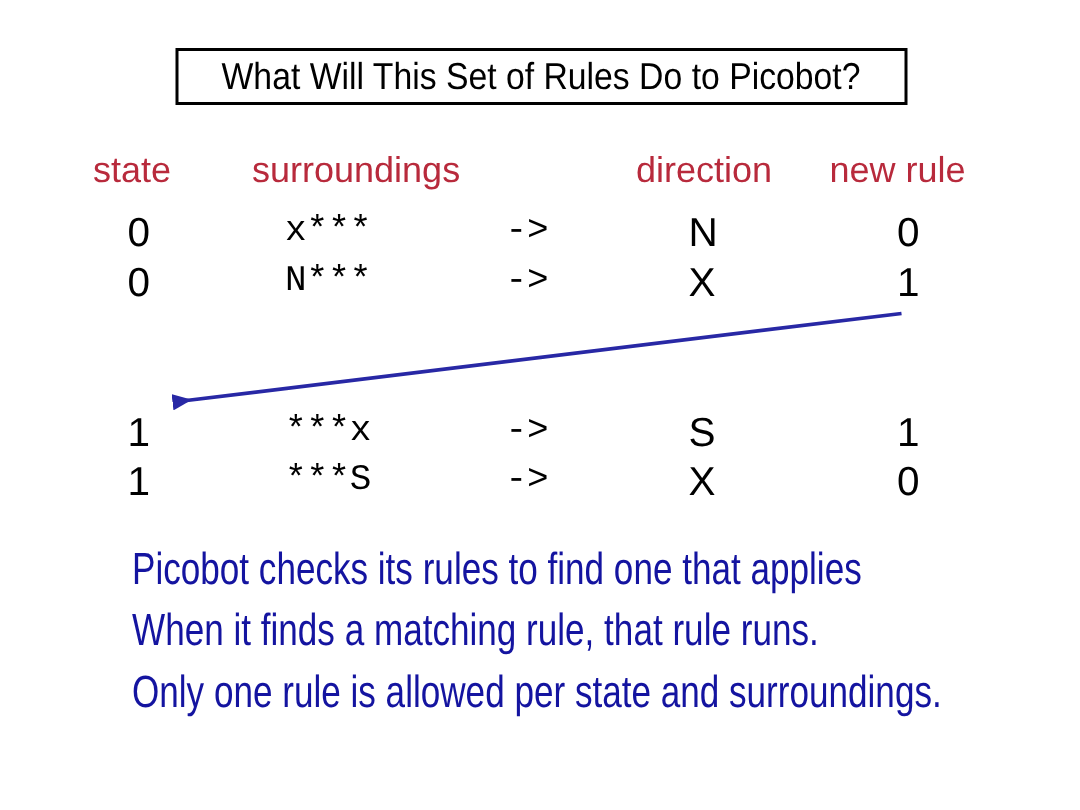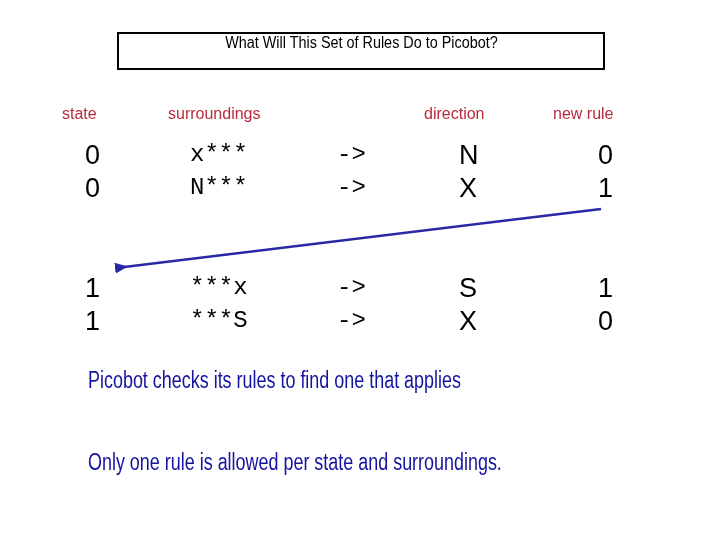--- a/index.html
+++ b/index.html
@@ -14,35 +14,35 @@
     background: var(--background, #ffffff);
     font-family: "Liberation Sans", sans-serif;
     color: var(--body-text, #000000);
     overflow: hidden;
   }
   .title-box {
     position: absolute;
     left: 117px; top: 32px;
     width: 484px; height: 34px;
     border: 2px solid var(--title-border, #000000);
-    display: flex; align-items: flex-start; justify-content: center;
-    font-size: 16px;
+    display: flex; align-items: center; justify-content: center;
+    font-size: 25px;
     color: var(--title-text, #000000);
     white-space: nowrap;
   }
   .squeeze-title {
     display: inline-block;
     transform: scaleX(0.90);
     transform-origin: 50% 50%;
     white-space: nowrap;
   }
   .col-h {
     position: absolute;
     top: 100px;
-    font-size: 16px;
+    font-size: 24px;
     line-height: 28px;
     color: var(--header-text, #b82a3c);
     white-space: nowrap;
   }
   .rule-row {
     position: absolute;
     left: 0; width: 720px; height: 30px;
   }
   .cell {
     position: absolute;
@@ -67,21 +67,21 @@
   }
   .arrow-line {
     stroke: var(--arrow, #2828a5);
     stroke-width: 2.5;
     fill: none;
   }
   .arrow-head { fill: var(--arrow, #2828a5); }
   .note {
     position: absolute;
     left: 88px;
-    font-size: 23px;
+    font-size: 30px;
     line-height: 30px;
     color: var(--note-text, #1414a0);
     white-space: nowrap;
   }
   .squeeze-note {
     display: inline-block;
     transform: scaleX(0.78);
     transform-origin: 0 50%;
     white-space: nowrap;
   }
@@ -139,17 +139,20 @@
       <marker id="ah" markerWidth="13" markerHeight="11" refX="12" refY="5.5" orient="auto" markerUnits="userSpaceOnUse">
         <path class="arrow-head" d="M0,0 L13,5.5 L0,11 z" transform="rotate(180 6.5 5.5)"></path>
       </marker>
     </defs>
     <line class="arrow-line" x1="601" y1="209" x2="116" y2="268" marker-end="url(#ah)"></line>
   </svg>
 
   <div class="note" style="top:365px">
     <span class="squeeze-note">Picobot checks its rules to find one that applies</span>
   </div>
+  <div class="note" style="top:406px">
+    <span class="squeeze-note">When it finds a matching rule, that rule runs.</span>
+  </div>
   <div class="note" style="top:447px">
     <span class="squeeze-note">Only one rule is allowed per state and surroundings.</span>
   </div>
 
 </div>
 
 </body></html>

